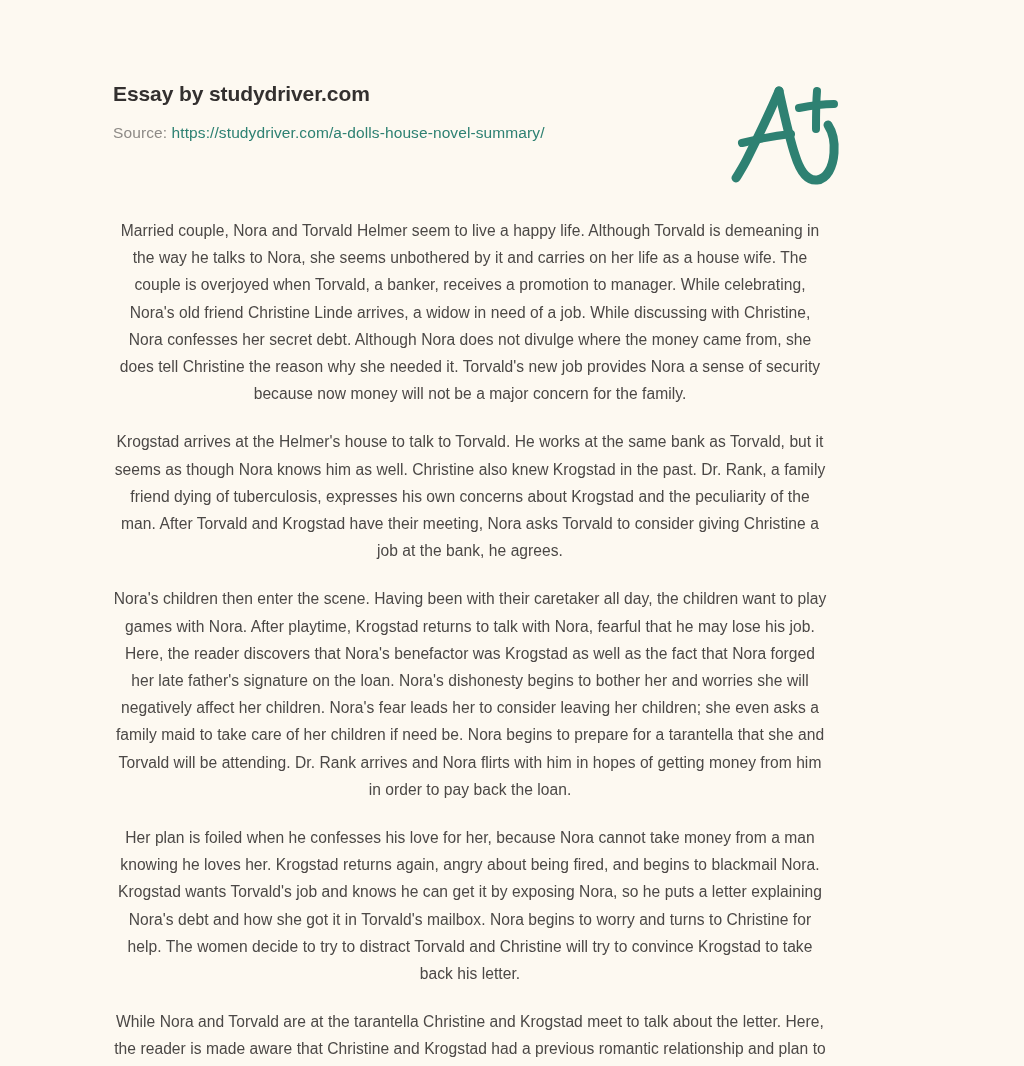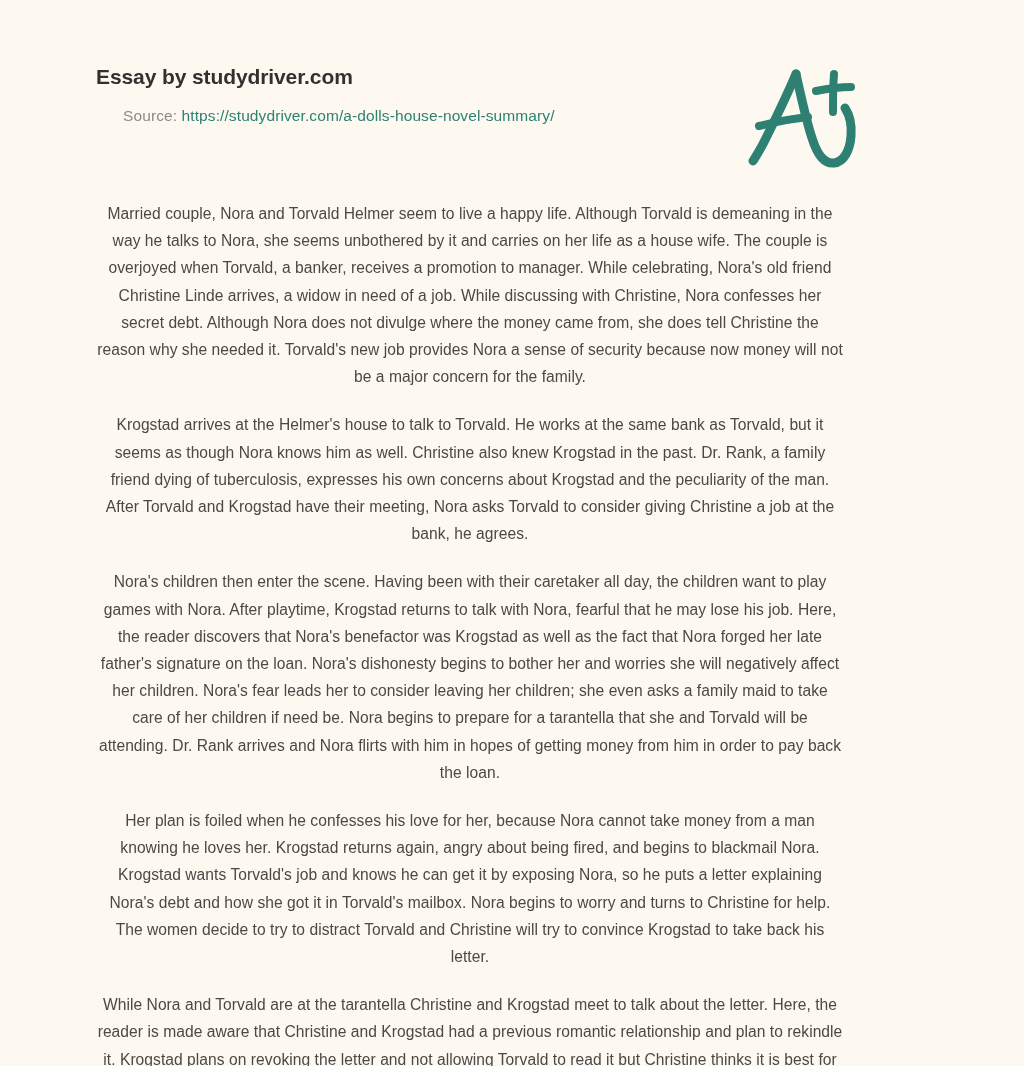--- a/index.html
+++ b/index.html
@@ -15,21 +15,21 @@
     font-family: "Liberation Sans", "DejaVu Sans", sans-serif;
     color: #4a4a4a;
     -webkit-font-smoothing: antialiased;
   }
 
   .page {
     position: relative;
     width: 940px;
     height: 1066px;
     background: #fdf9f1;
-    padding: 0;
+    padding: 17px;
   }
 
   
   .header {
     position: relative;
     padding: 62px 96px 0 96px;
     height: 200px;
   }
 
   .byline {
@@ -39,21 +39,20 @@
     letter-spacing: -0.1px;
     line-height: 30px;
   }
 
   .source-line {
     margin-top: 13px;
     font-size: 15.5px;
     line-height: 22px;
     color: #8d8a86;
     letter-spacing: 0.1px;
-    margin-left: 27px;
   }
 
   .source-label {
     color: #8d8a86;
   }
 
   .source-url {
     color: #2e8172;
     text-decoration: none;
   }

